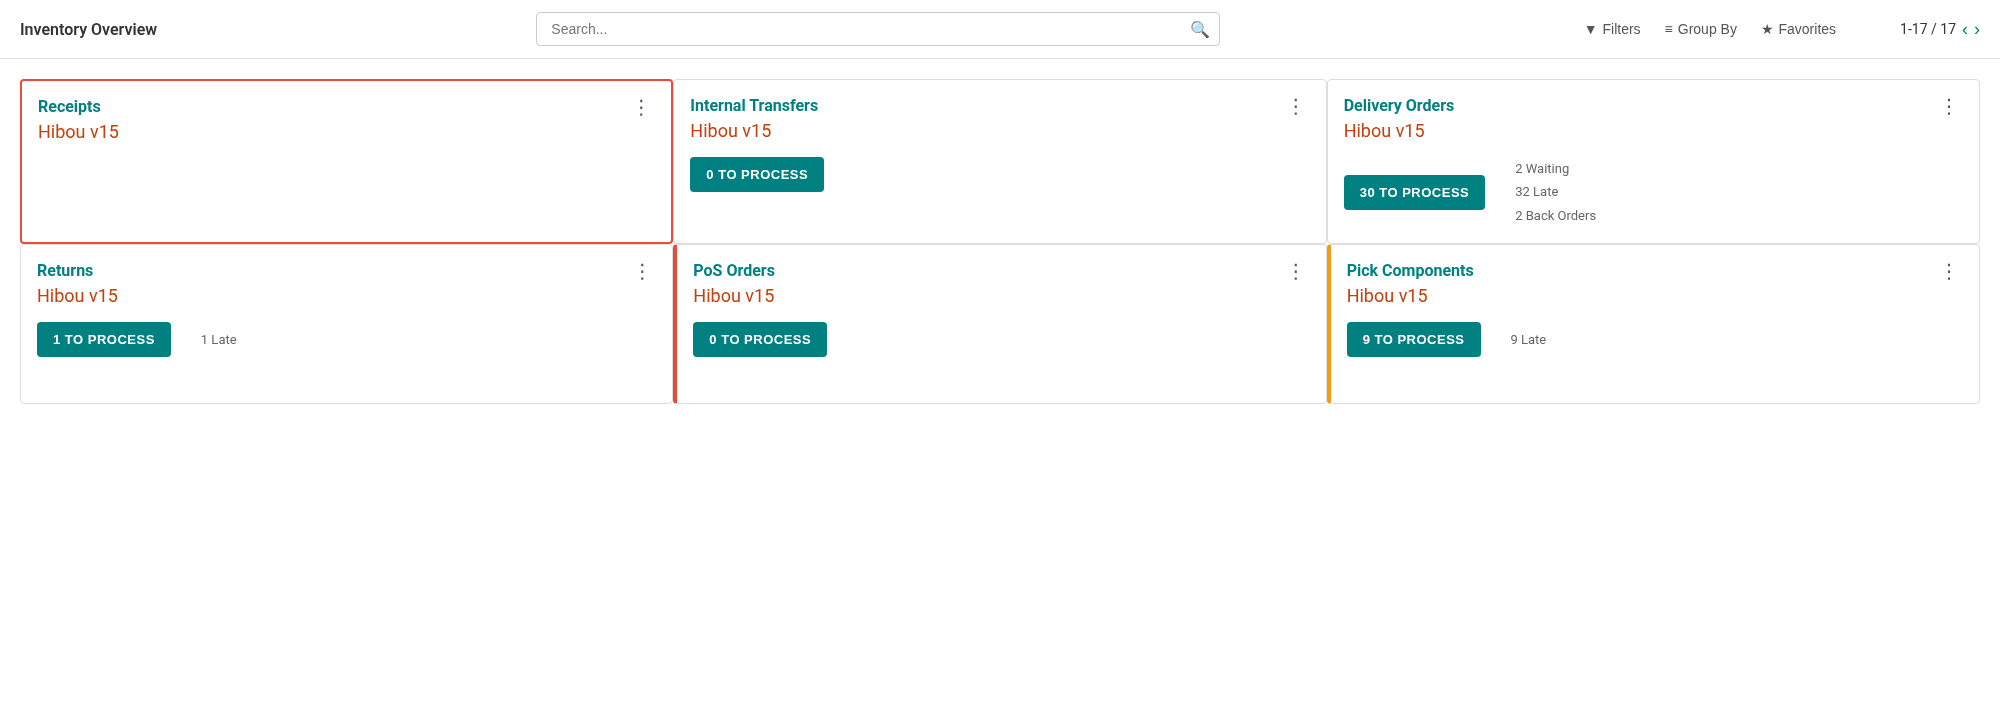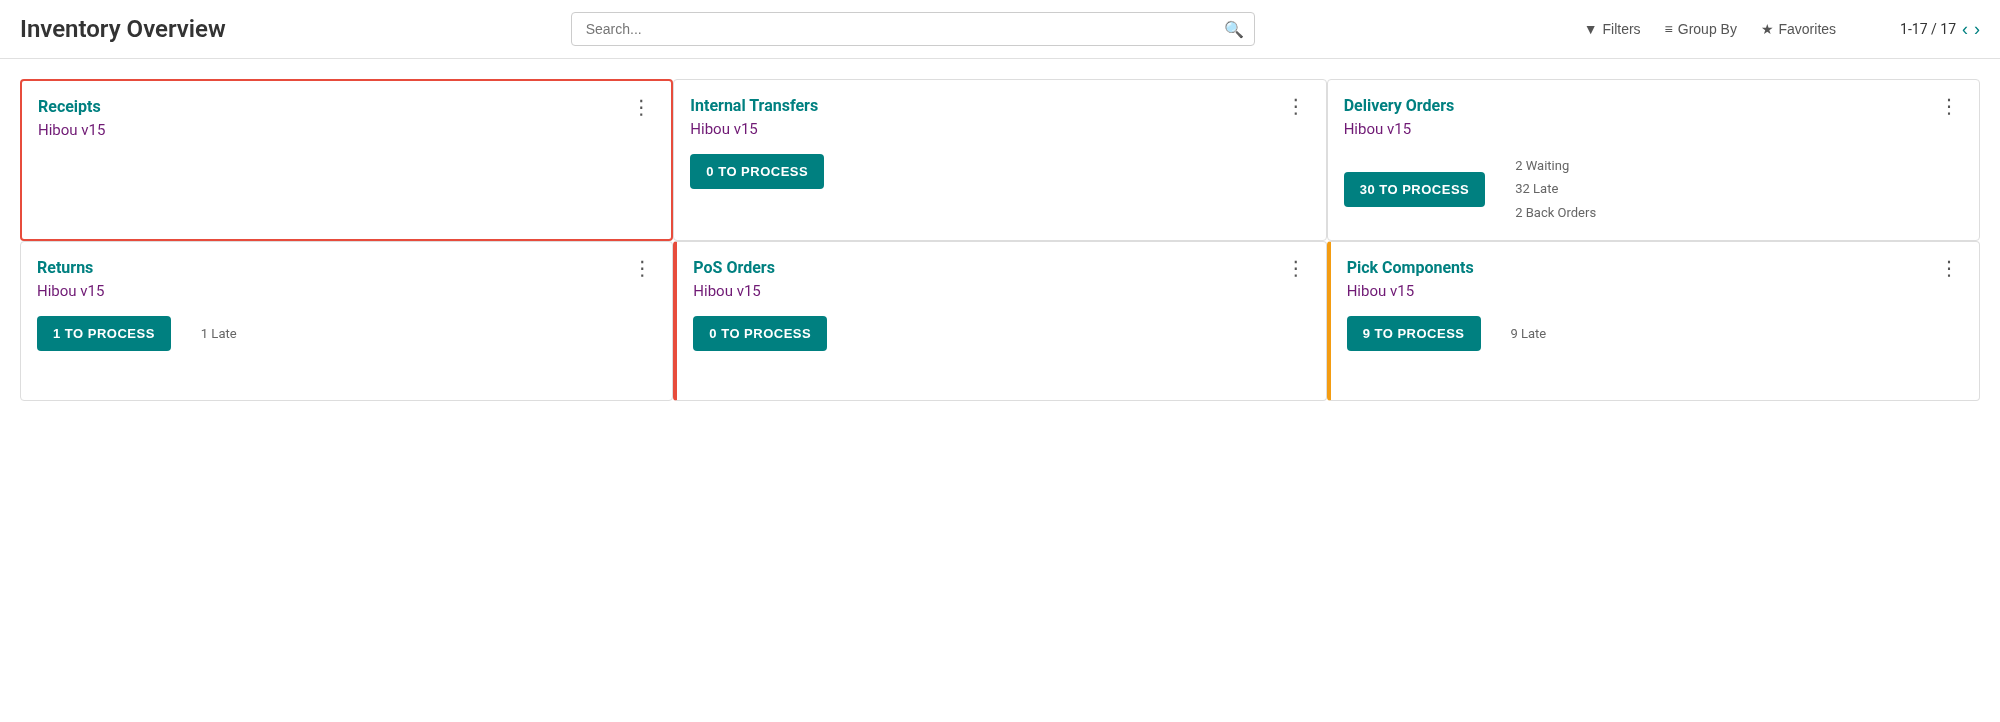--- a/index.html
+++ b/index.html
@@ -9,21 +9,21 @@
       color: #333;
       font-size: 14px;
     }
     .header {
       display: flex;
       align-items: center;
       padding: 12px 20px;
       border-bottom: 1px solid #e0e0e0;
     }
     .page-title {
-      font-size: 24px;
+      font-size: 16px;
       font-weight: 600;
       color: #333;
       white-space: nowrap;
     }
     .search-bar {
       flex: 1;
       display: flex;
       justify-content: center;
       align-items: center;
       margin: 0 40px;
@@ -105,22 +105,22 @@
       justify-content: space-between;
       align-items: flex-start;
       margin-bottom: 4px;
     }
     .card-title {
       font-size: 16px;
       font-weight: 700;
       color: #008080;
     }
     .card-subtitle {
-      font-size: 15px;
-      color: #701a75;
+      font-size: 18px;
+      color: #c2410c;
       margin-bottom: 16px;
     }
     .card-body {
       display: flex;
       align-items: center;
       gap: 30px;
     }
     .process-btn {
       background: #008080;
       color: #fff;

